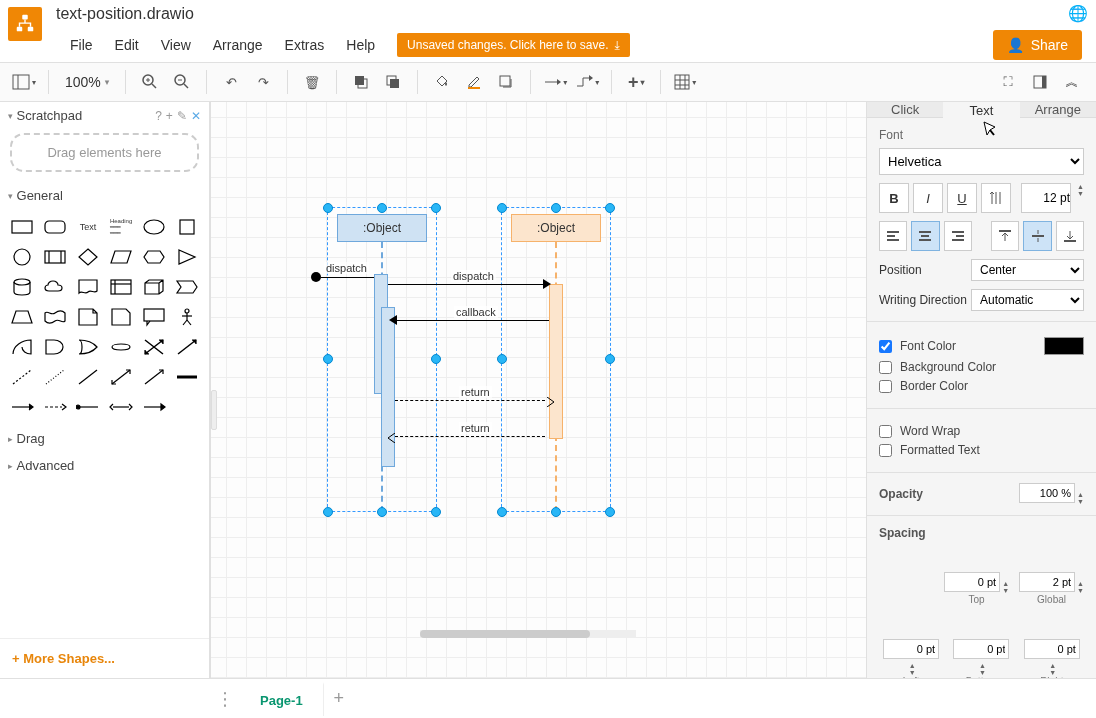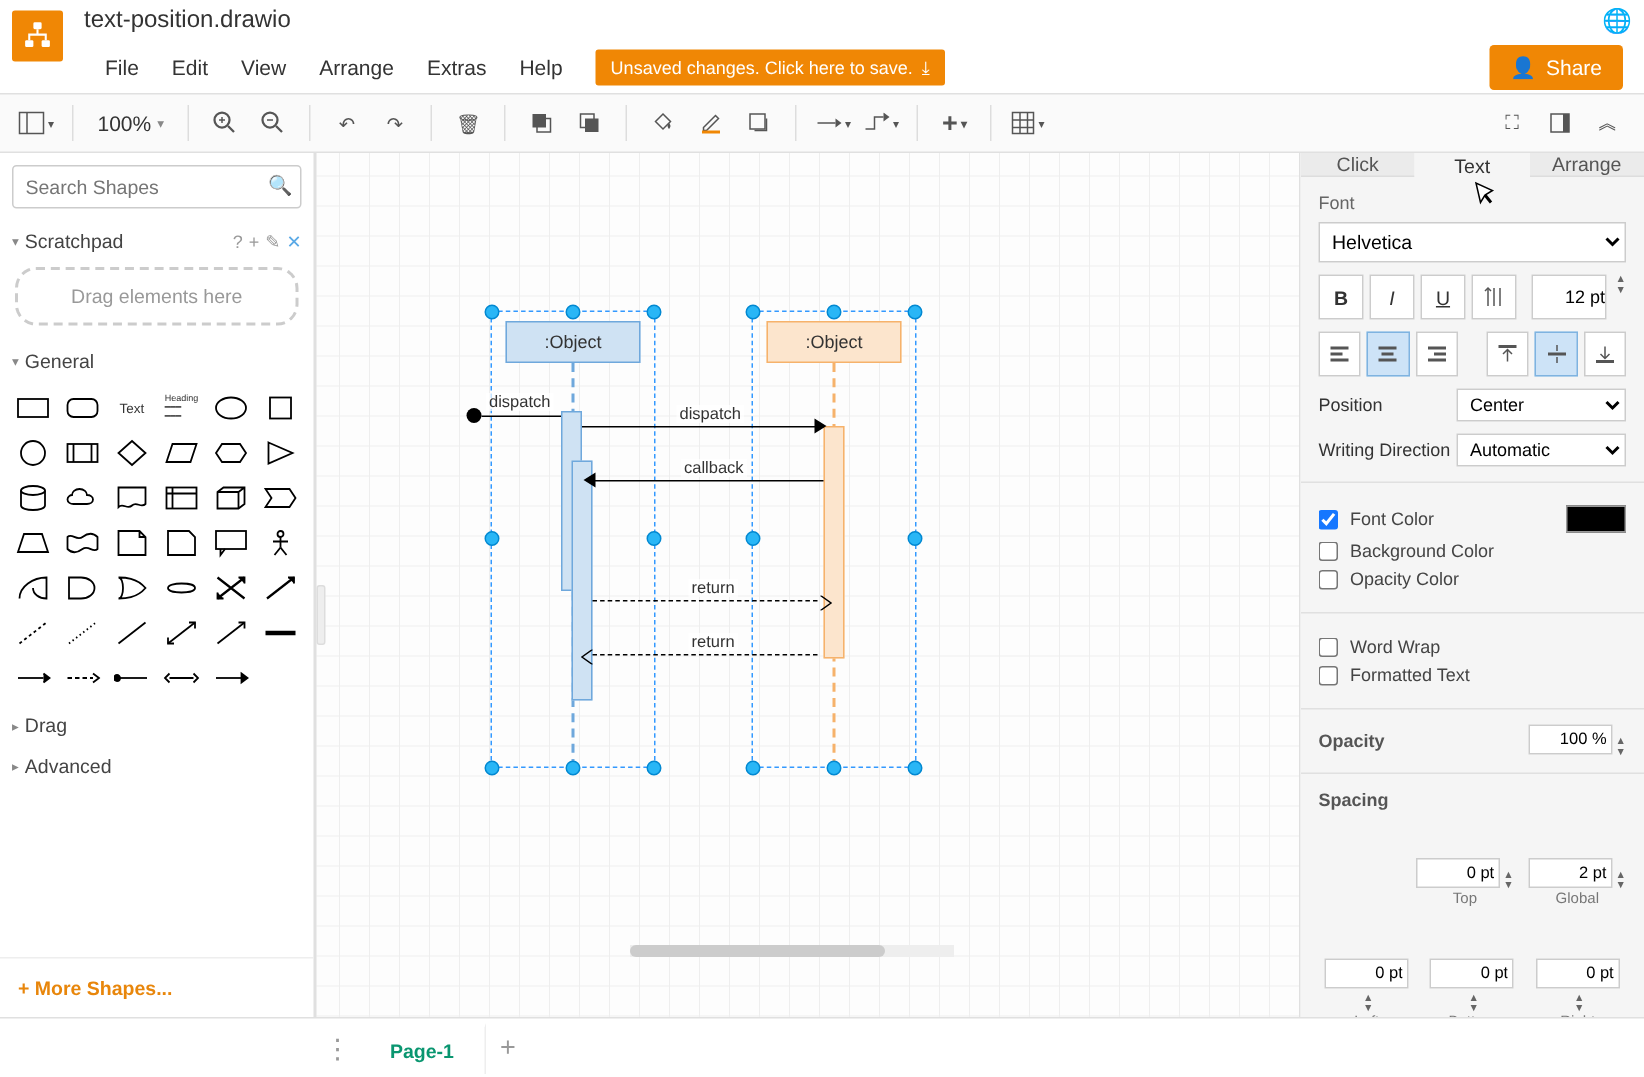--- a/index.html
+++ b/index.html
@@ -216,24 +216,20 @@
           <rect x="9" y="1" width="4" height="12" fill="#555"></rect>
         </svg>
       </div>
     <div class="tool-btn">︽</div>
   </div>
 </div>
 
 <div class="main">
 
   <div class="sidebar-left">
-    <div class="search-wrap">
-      <input class="search-input" placeholder="Search Shapes" style="">
-      <span class="search-icon-r">🔍</span>
-    </div>
     <div class="sect-head">
       <span class="tri">▾</span>
       <span>Scratchpad</span>
       <div class="scratch-actions">
         <span>?</span>
         <span>+</span>
         <span>✎</span>
         <span style="color:#5aa9e6;">✕</span>
       </div>
     </div>
@@ -633,21 +629,21 @@
           <input type="checkbox" checked="" style="">
           <span>Font Color</span>
           <div class="color-swatch"></div>
         </div>
       <div class="check-row">
           <input type="checkbox" style="">
           <span>Background Color</span>
         </div>
       <div class="check-row">
           <input type="checkbox" style="">
-          <span>Opacity Color</span>
+          <span>Border Color</span>
         </div>
     </div>
     <div class="panel-section">
       <div class="check-row">
           <input type="checkbox" style="">
           <span>Word Wrap</span>
         </div>
       <div class="check-row">
           <input type="checkbox" style="">
           <span>Formatted Text</span>

